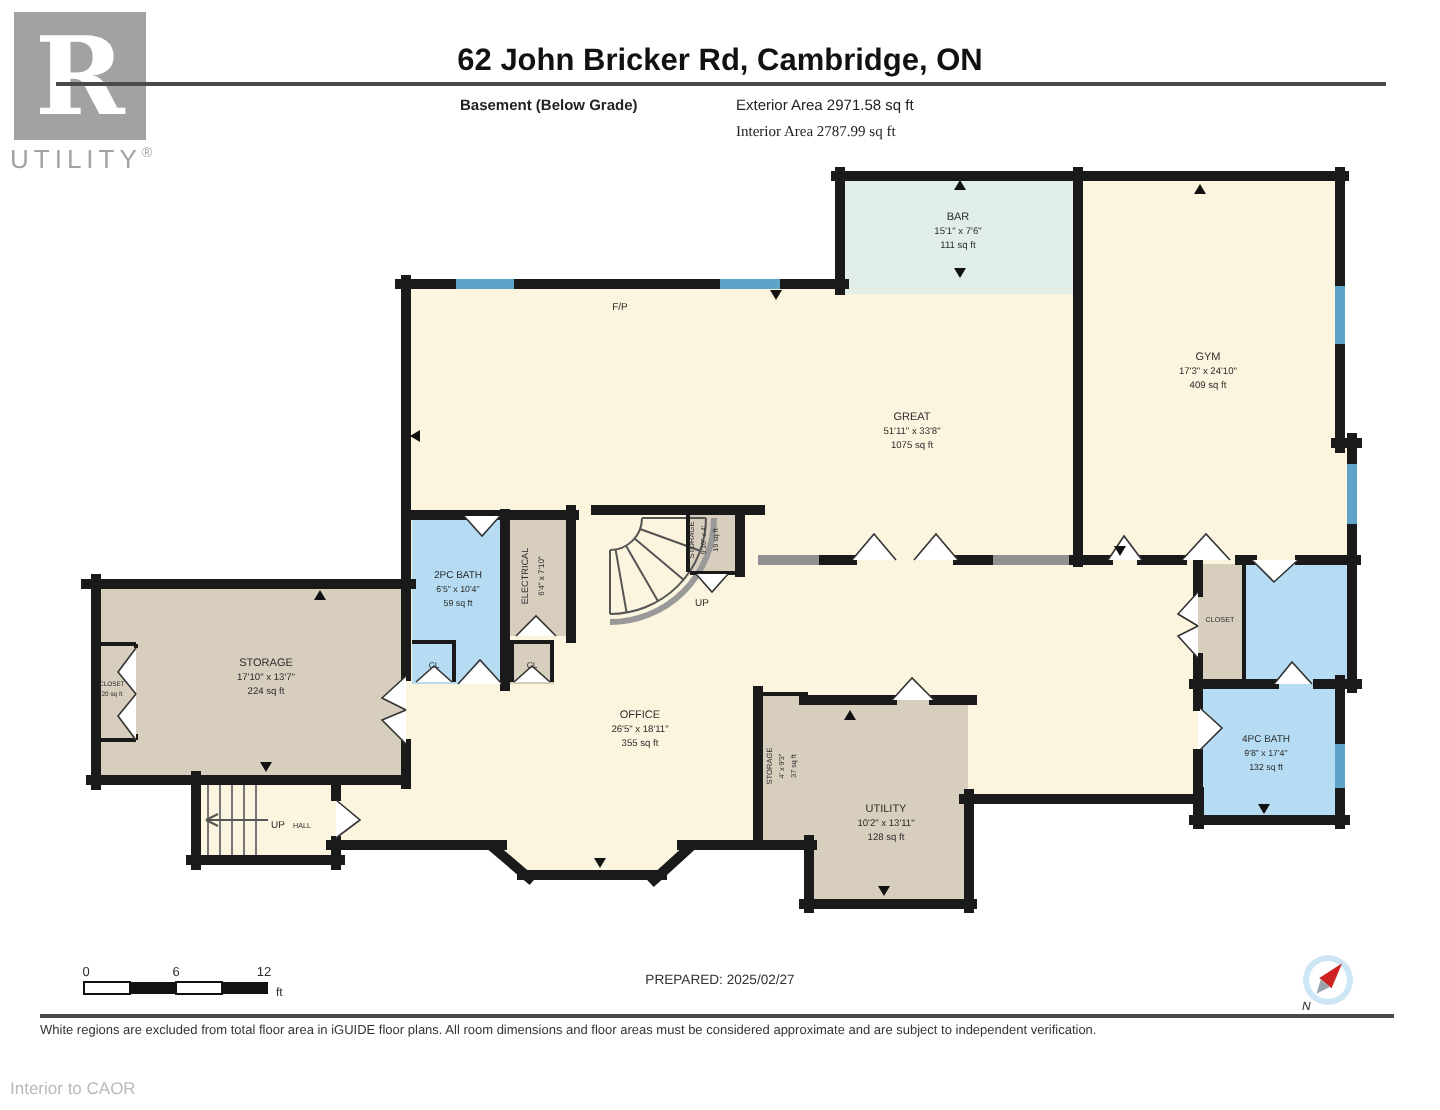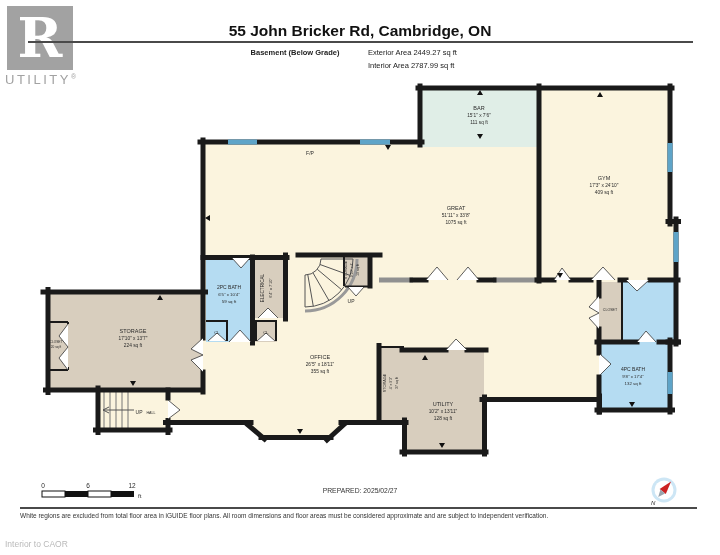--- a/index.html
+++ b/index.html
@@ -6,41 +6,41 @@
   .page{position:relative;width:720px;height:555px;background:#fff;overflow:hidden;
         font-family:"Liberation Sans",sans-serif;color:#222;}
   .abs{position:absolute;}
   .logo-box{top:6px;left:7px;width:66px;height:64px;background:#a2a2a2;
             display:flex;align-items:center;justify-content:center;}
   .logo-r{font-family:"DejaVu Serif",serif;font-weight:bold;font-size:54px;color:#fff;line-height:1;}
   .logo-word{top:72px;left:5px;font-size:13px;letter-spacing:2.5px;color:#a2a2a2;}
   .logo-word sup{font-size:7px;}
   .title{top:22px;left:0;width:720px;text-align:center;font-size:15.5px;font-weight:bold;color:#111;}
   .hrule{top:41px;left:28px;width:665px;height:2px;background:#4a4a4a;}
-  .floor-label{top:48px;left:230px;width:130px;text-align:center;font-size:7.5px;font-weight:bold;color:#222;}
+  .floor-label{top:48px;left:230px;width:130px;text-align:left;font-size:7.5px;font-weight:bold;color:#222;}
   .area1{top:48px;left:368px;font-size:7.5px;color:#222;}
-  .area2{top:61px;left:368px;font-size:7.5px;color:#222;}
+  .area2{top:61px;left:368px;font-size:7.5px;color:#222;font-family:Liberation Serif, serif;}
   .prepared{top:487px;left:0;width:720px;text-align:center;font-size:6.8px;color:#333;}
   .disclaimer{top:512px;left:20px;width:600px;font-size:6.5px;color:#333;}
   .license{top:539px;left:5px;font-size:8.5px;color:#b9b9b9;}
   svg text{font-family:"Liberation Sans",sans-serif;fill:#2b2b2b;}
 </style>
 </head>
 <body>
 
 <div class="page">
 
   <div class="abs logo-box">
     <span class="logo-r">R</span>
   </div>
   <div class="abs hrule"></div>
   <div class="abs logo-word"><span>UTILITY</span><sup>®</sup></div>
-  <div class="abs title">55 John Bricker Rd, Cambridge, ON</div>
+  <div class="abs title">62 John Bricker Rd, Cambridge, ON</div>
   <div class="abs floor-label">Basement (Below Grade)</div>
-  <div class="abs area1">Exterior Area 2449.27 sq ft</div>
+  <div class="abs area1">Exterior Area 2971.58 sq ft</div>
   <div class="abs area2">Interior Area 2787.99 sq ft</div>
 
   <svg class="abs" style="top:0;left:0" width="720" height="555" viewBox="0 0 720 555">
 
     <g>
       <rect x="421" y="88" width="249" height="194" fill="#fbf4de"></rect>
       <rect x="670" y="222" width="6" height="60" fill="#fbf4de"></rect>
       <rect x="203" y="142" width="337" height="140" fill="#fbf4de"></rect>
       <rect x="203" y="255" width="396" height="145" fill="#fbf4de"></rect>
       <rect x="168" y="388" width="236" height="35" fill="#fbf4de"></rect>

